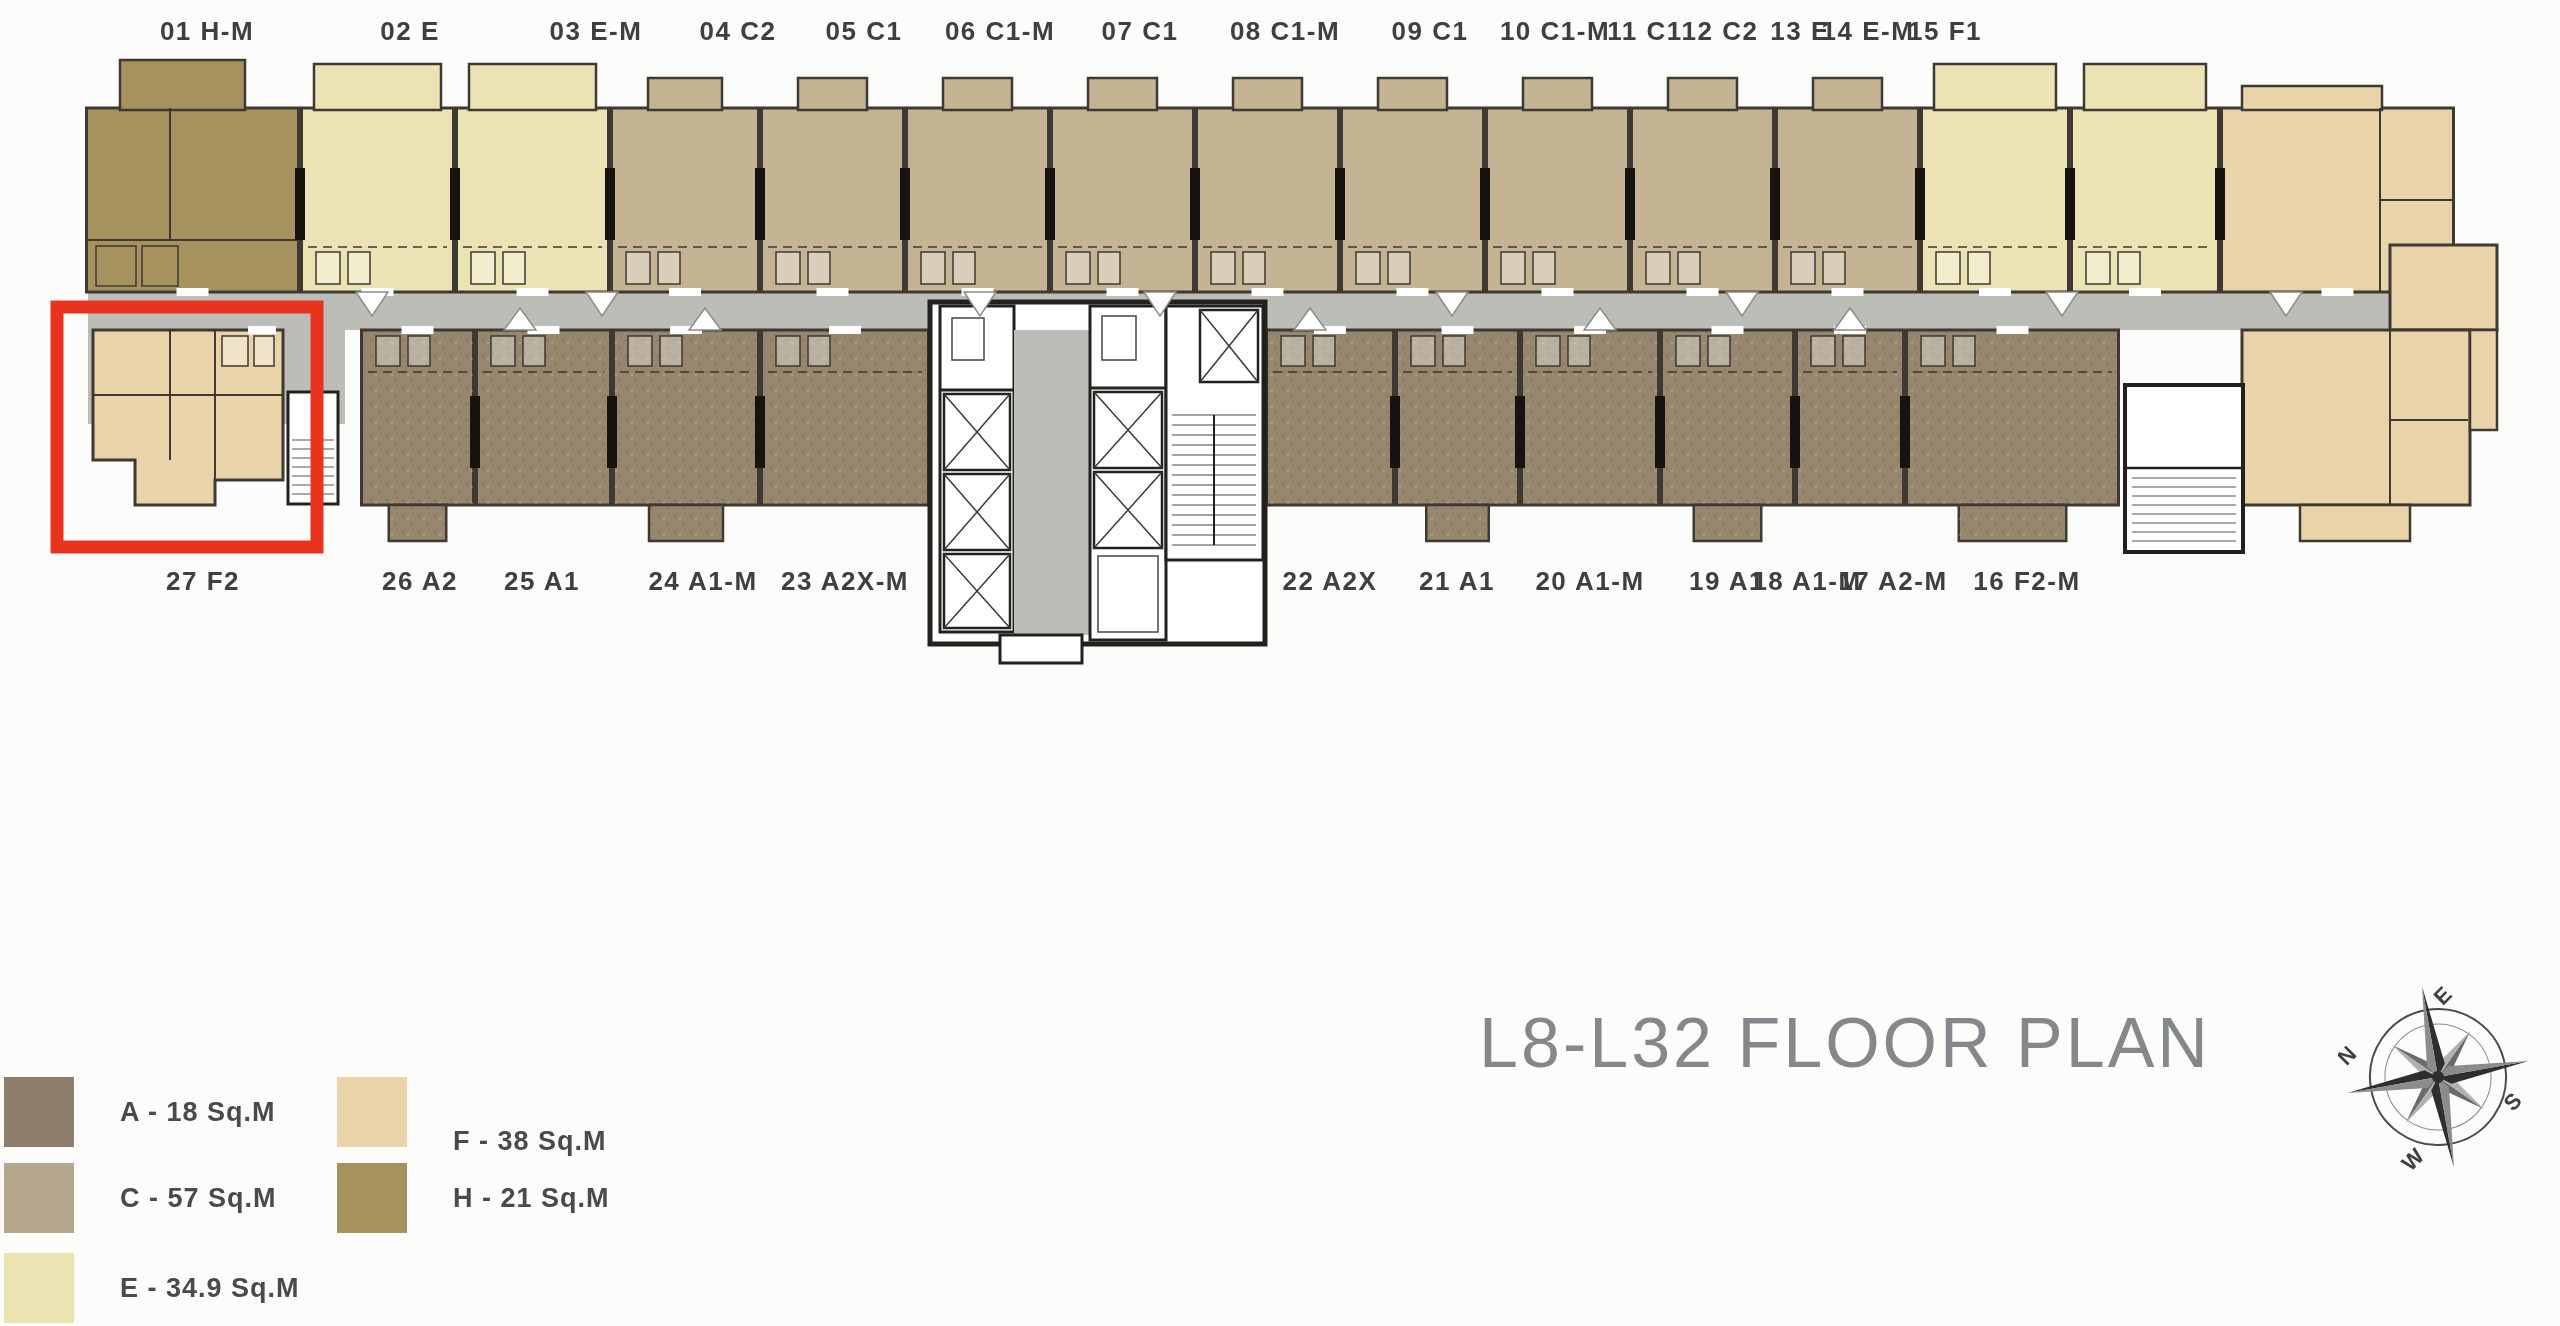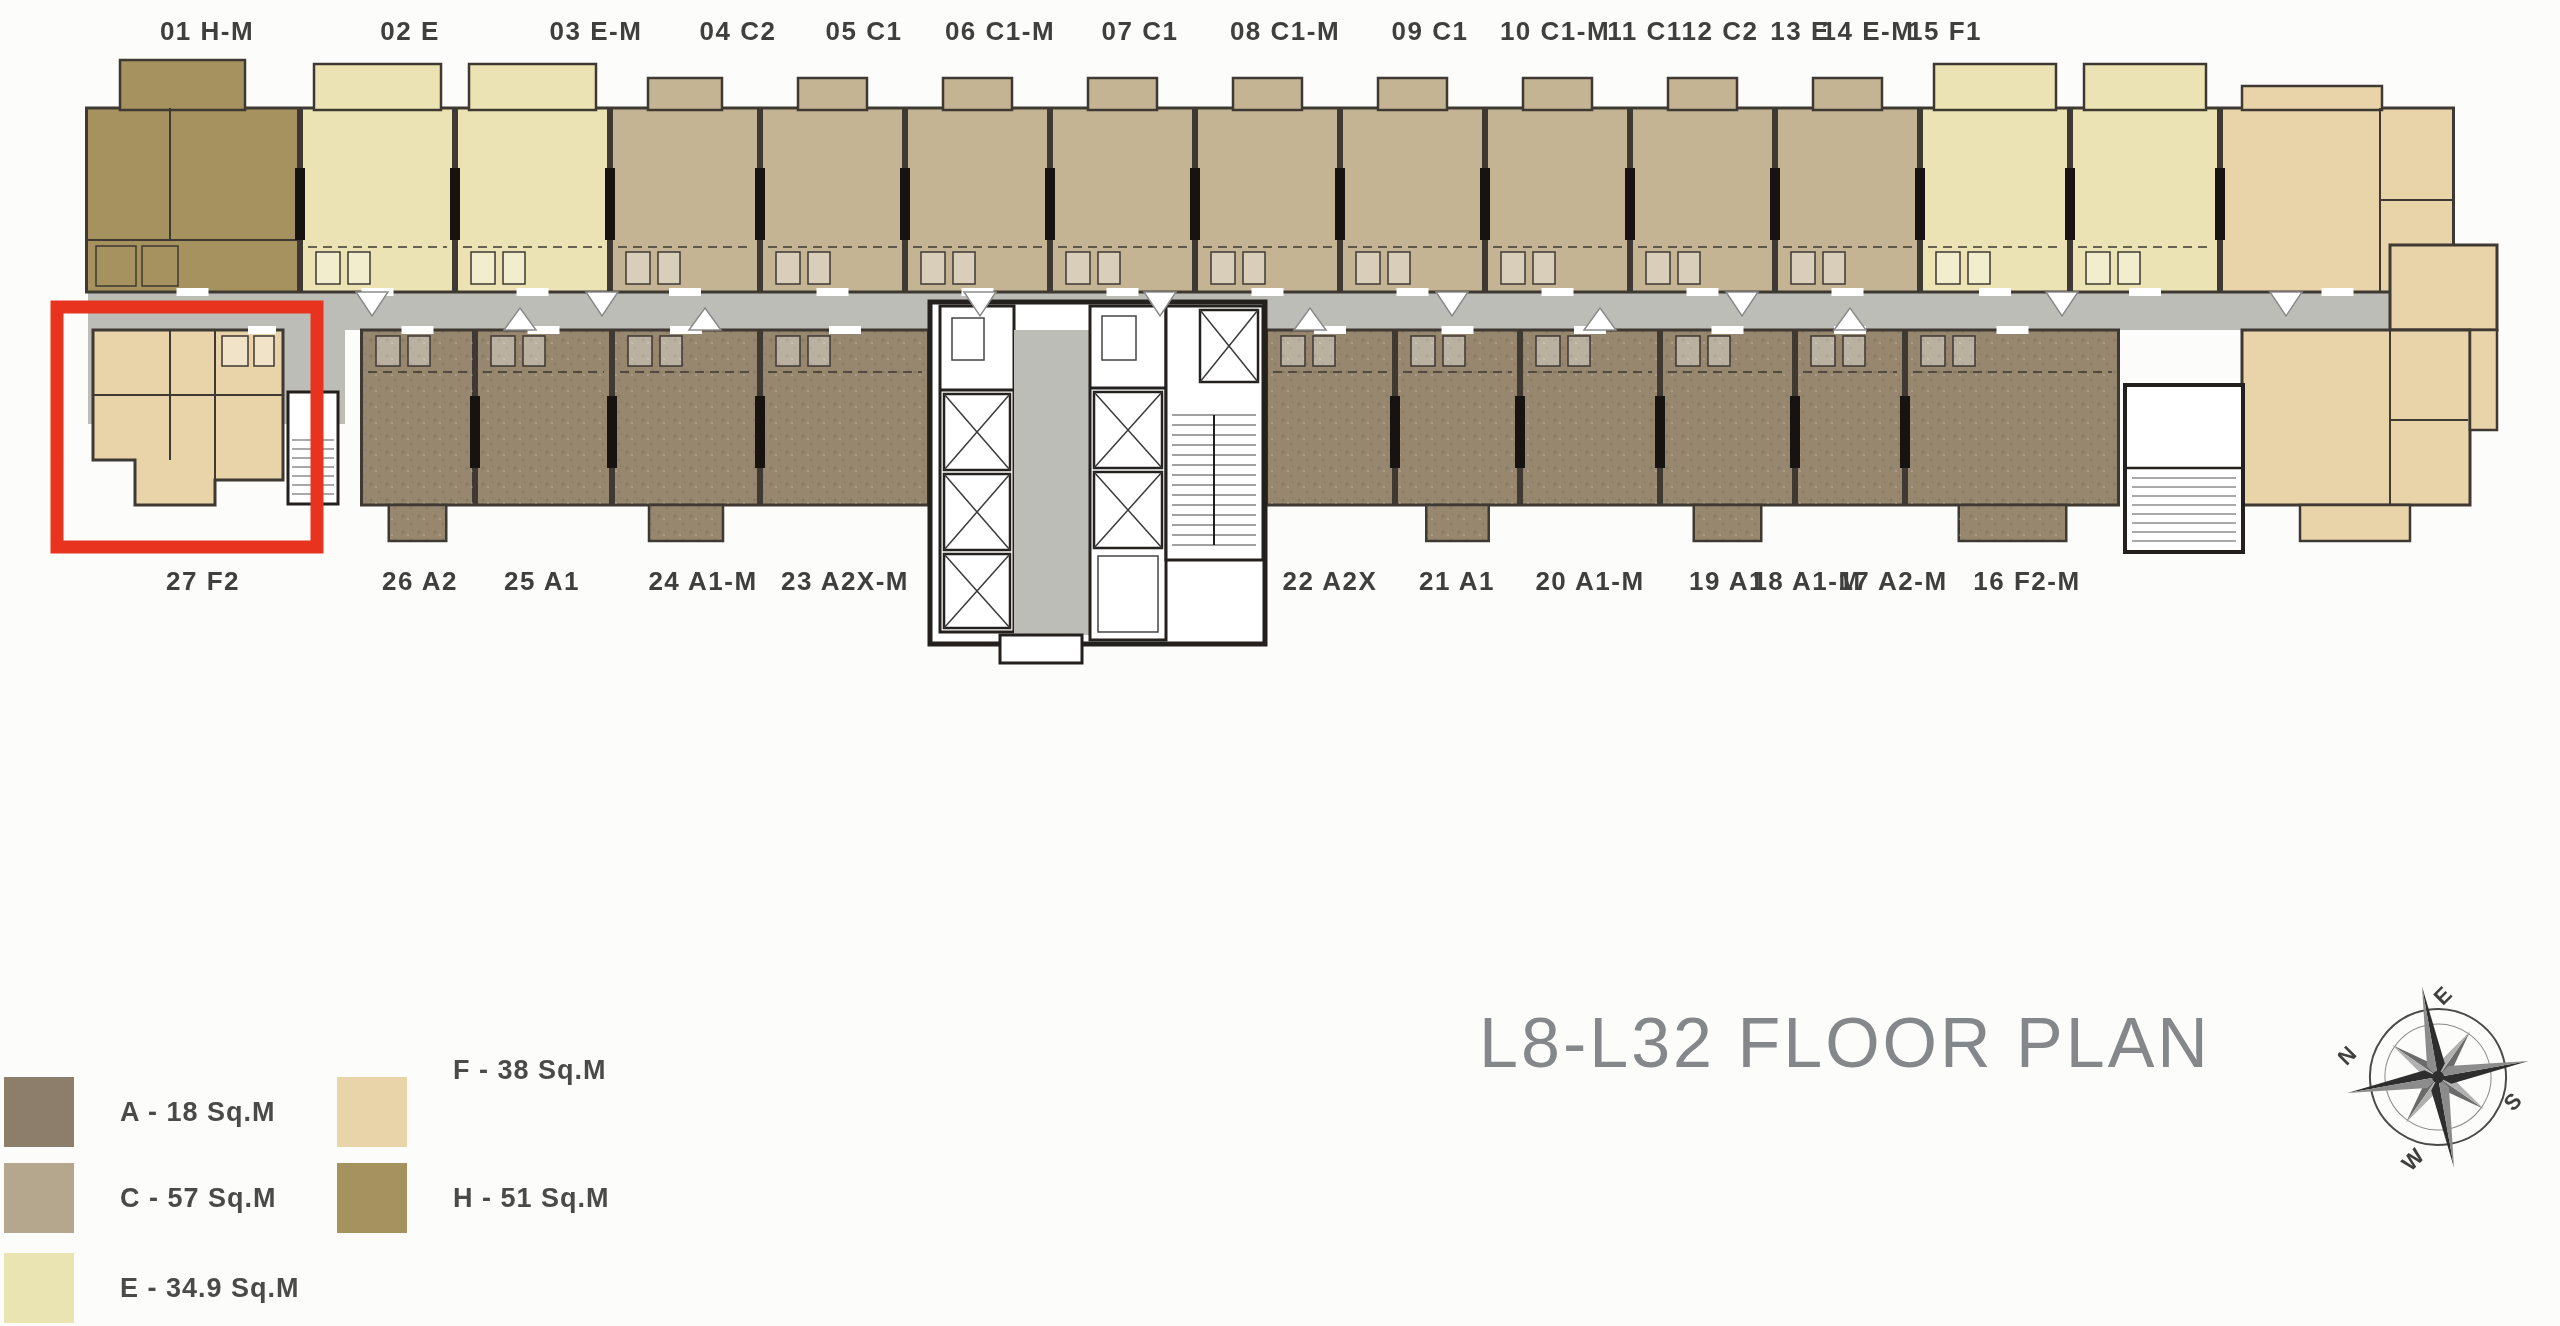--- a/index.html
+++ b/index.html
@@ -400,23 +400,23 @@
   </svg>
 
 <div id="legend">
     <div class="legend-swatch" style="left: 4px; top: 1077px; background: rgb(141, 126, 108);"></div>
     <div class="legend-label" style="left: 120px; top: 1077px;">A - 18 Sq.M</div>
     <div class="legend-swatch" style="left: 4px; top: 1163px; background: rgb(180, 167, 142);"></div>
     <div class="legend-label" style="left: 120px; top: 1163px;">C - 57 Sq.M</div>
     <div class="legend-swatch" style="left: 4px; top: 1253px; background: rgb(234, 227, 178);"></div>
     <div class="legend-label" style="left: 120px; top: 1253px;">E - 34.9 Sq.M</div>
     <div class="legend-swatch" style="left: 337px; top: 1077px; background: rgb(233, 212, 170);"></div>
-    <div class="legend-label" style="left: 453px; top: 1035px;">F - 38 Sq.M</div>
+    <div class="legend-label" style="left: 453px; top: 1106px;">F - 38 Sq.M</div>
     <div class="legend-swatch" style="left: 337px; top: 1163px; background: rgb(166, 146, 94);"></div>
-    <div class="legend-label" style="left: 453px; top: 1163px;">H - 51 Sq.M</div>
+    <div class="legend-label" style="left: 453px; top: 1163px;">H - 21 Sq.M</div>
   </div>
 
 <div id="title-block">
   <div>L8-L32 FLOOR PLAN</div>
 </div>
 
 <svg id="compass" width="200" height="215" viewBox="-100 -105 200 215">
     <g transform="rotate(-100)">
       <circle cx="0" cy="0" r="68" fill="none" stroke="#4a4a4a" stroke-width="2"></circle>
       <circle cx="0" cy="0" r="53" fill="none" stroke="#8a8a8a" stroke-width="1"></circle>

